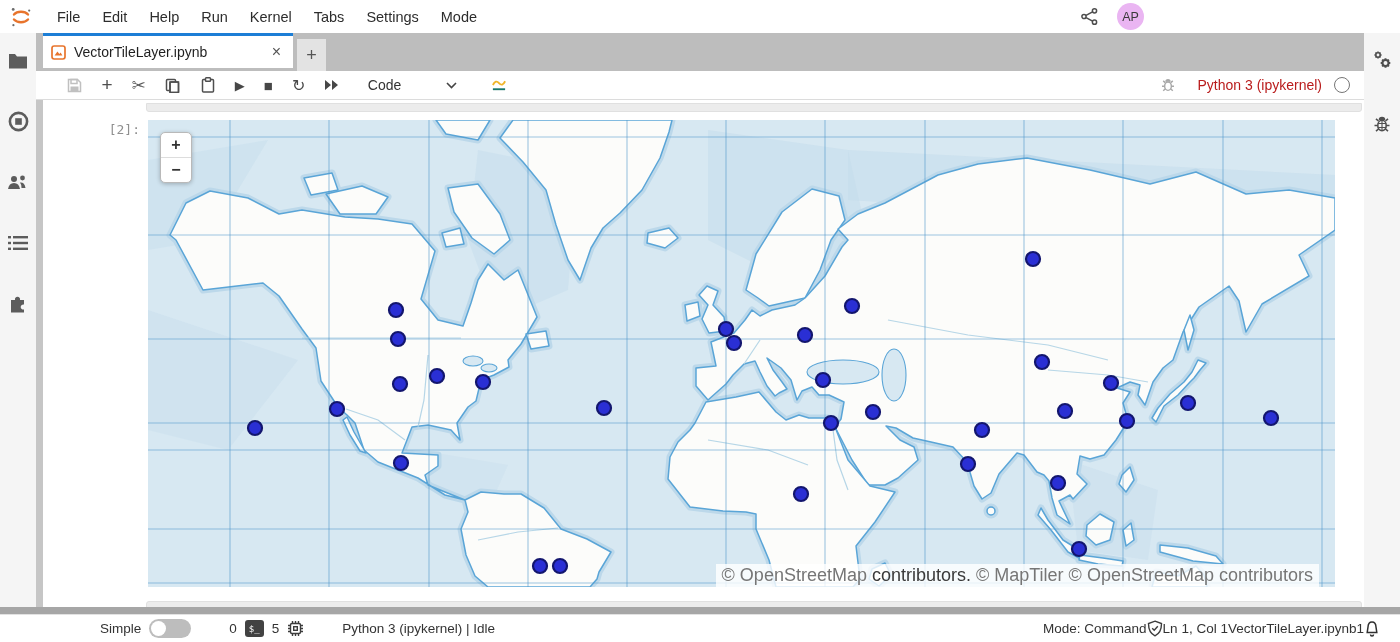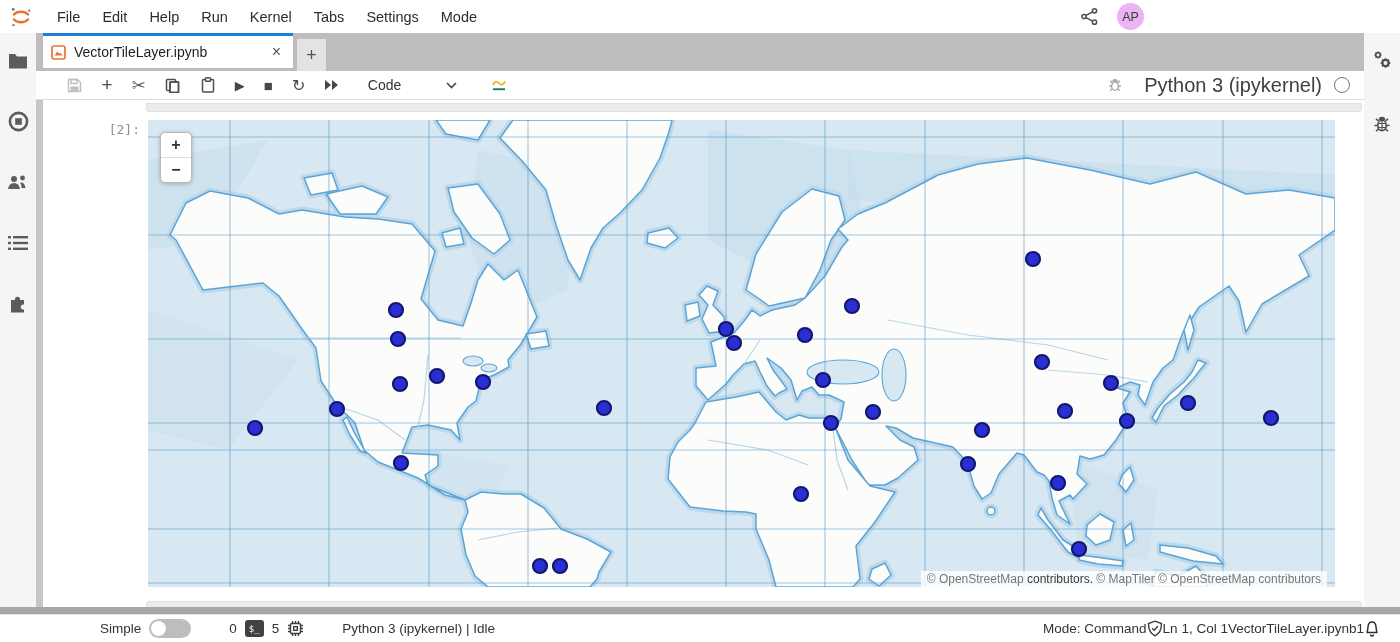--- a/index.html
+++ b/index.html
@@ -30,21 +30,21 @@
   
   .toolbar{position:absolute;left:36px;right:36px;top:71px;height:29px;background:#fff;border-bottom:1px solid #dcdcdc;
            display:flex;align-items:center;padding-left:21px;box-sizing:border-box}
   .tb{width:16px;height:16px;margin:0 9.5px;display:flex;align-items:center;justify-content:center;font-size:13px;color:#5a5a5a}
   .tb.text{width:auto}
   .tb.disabled{color:#c0c0c0}
   .celltype{margin-left:18px;font-size:14px;color:#333}
   .chev{margin-left:42px}
   .squiggle{margin-left:22px}
   .toolbar-right{margin-left:auto;display:flex;align-items:center;gap:12px;padding-right:14px}
-  .kernel-name{font-size:20px;color:#404040}
+  .kernel-name{font-size:14px;color:#b91c1c}
   .kernel-circle{width:14px;height:14px;border:1.6px solid #767676;border-radius:50%}
   
   .content{position:absolute;left:36px;right:36px;top:100px;bottom:35px;background:#fff;overflow:hidden}
   .gutter{position:absolute;left:0;top:0;bottom:0;width:7px;background:#c6c6c6}
   .sliver{position:absolute;left:110px;right:2px;height:7px;background:#ececec;border:1px solid #e0e0e0;border-radius:0 0 3px 3px}
   .sliver.top{top:3px}
   .sliver.bottom{top:501px;border-radius:3px 3px 0 0}
   .prompt{position:absolute;left:40px;top:22px;width:64px;text-align:right;
           font-family:"DejaVu Sans Mono","Liberation Mono",monospace;font-size:13px;color:#8f8f8f}
   
@@ -52,21 +52,21 @@
   .halo{fill:var(--land);stroke:var(--shelf);stroke-width:7;stroke-linejoin:round}
   .landuse{fill:var(--land);stroke:var(--coast);stroke-width:1.5;stroke-linejoin:round}
   .tint{fill:#c3dbeb;stroke:none}
   .inland{fill:var(--water);stroke:var(--coast);stroke-width:1.1}
   .borders path{fill:none;stroke:#aed2e4;stroke-width:1.2;opacity:.9}
   .grat line{stroke:var(--grat);stroke-width:1.1;opacity:.55}
   .mkr circle{fill:var(--marker-fill);stroke:var(--marker-stroke);stroke-width:2.2}
   .map-zoom{position:absolute;left:12px;top:12px;width:30px;background:#fff;border:1px solid #b9b9b9;border-radius:5px;box-shadow:0 1px 4px rgba(0,0,0,.25);overflow:hidden}
   .zbtn{height:24px;line-height:24px;text-align:center;font-size:16px;font-weight:bold;color:#333}
   .zbtn+.zbtn{border-top:1px solid #ddd}
-  .map-attr{position:absolute;right:8px;bottom:0;background:rgba(255,255,255,.8);padding:1px 6px;font-size:12px;color:#767676;white-space:nowrap}
+  .map-attr{position:absolute;right:16px;bottom:0;background:rgba(255,255,255,.8);padding:1px 6px;font-size:18px;color:#767676;white-space:nowrap}
   .attr-dark{color:#3a3a3a}
   
   .frame-bottom{position:absolute;left:0;top:607px;width:1400px;height:7px;background:#a6a6a6}
   .statusbar{position:absolute;left:0;top:614px;width:1400px;height:28px;background:#fff;border-top:1px solid #e2e2e2;
              display:flex;align-items:center;font-size:13.5px;color:#333;box-sizing:border-box}
   .sb-left{display:flex;align-items:center;gap:8px;margin-left:100px}
   .sb-right{display:flex;align-items:center;margin-left:auto;margin-right:20px}
   .toggle{width:42px;height:19px;border-radius:10px;background:#bdbdbd;position:relative}
   .toggle .knob{position:absolute;left:2px;top:2px;width:15px;height:15px;border-radius:50%;background:#fff}
   .term-badge{width:19px;height:17px;background:#424242;border-radius:3px;color:#fff;display:flex;align-items:center;justify-content:center;

